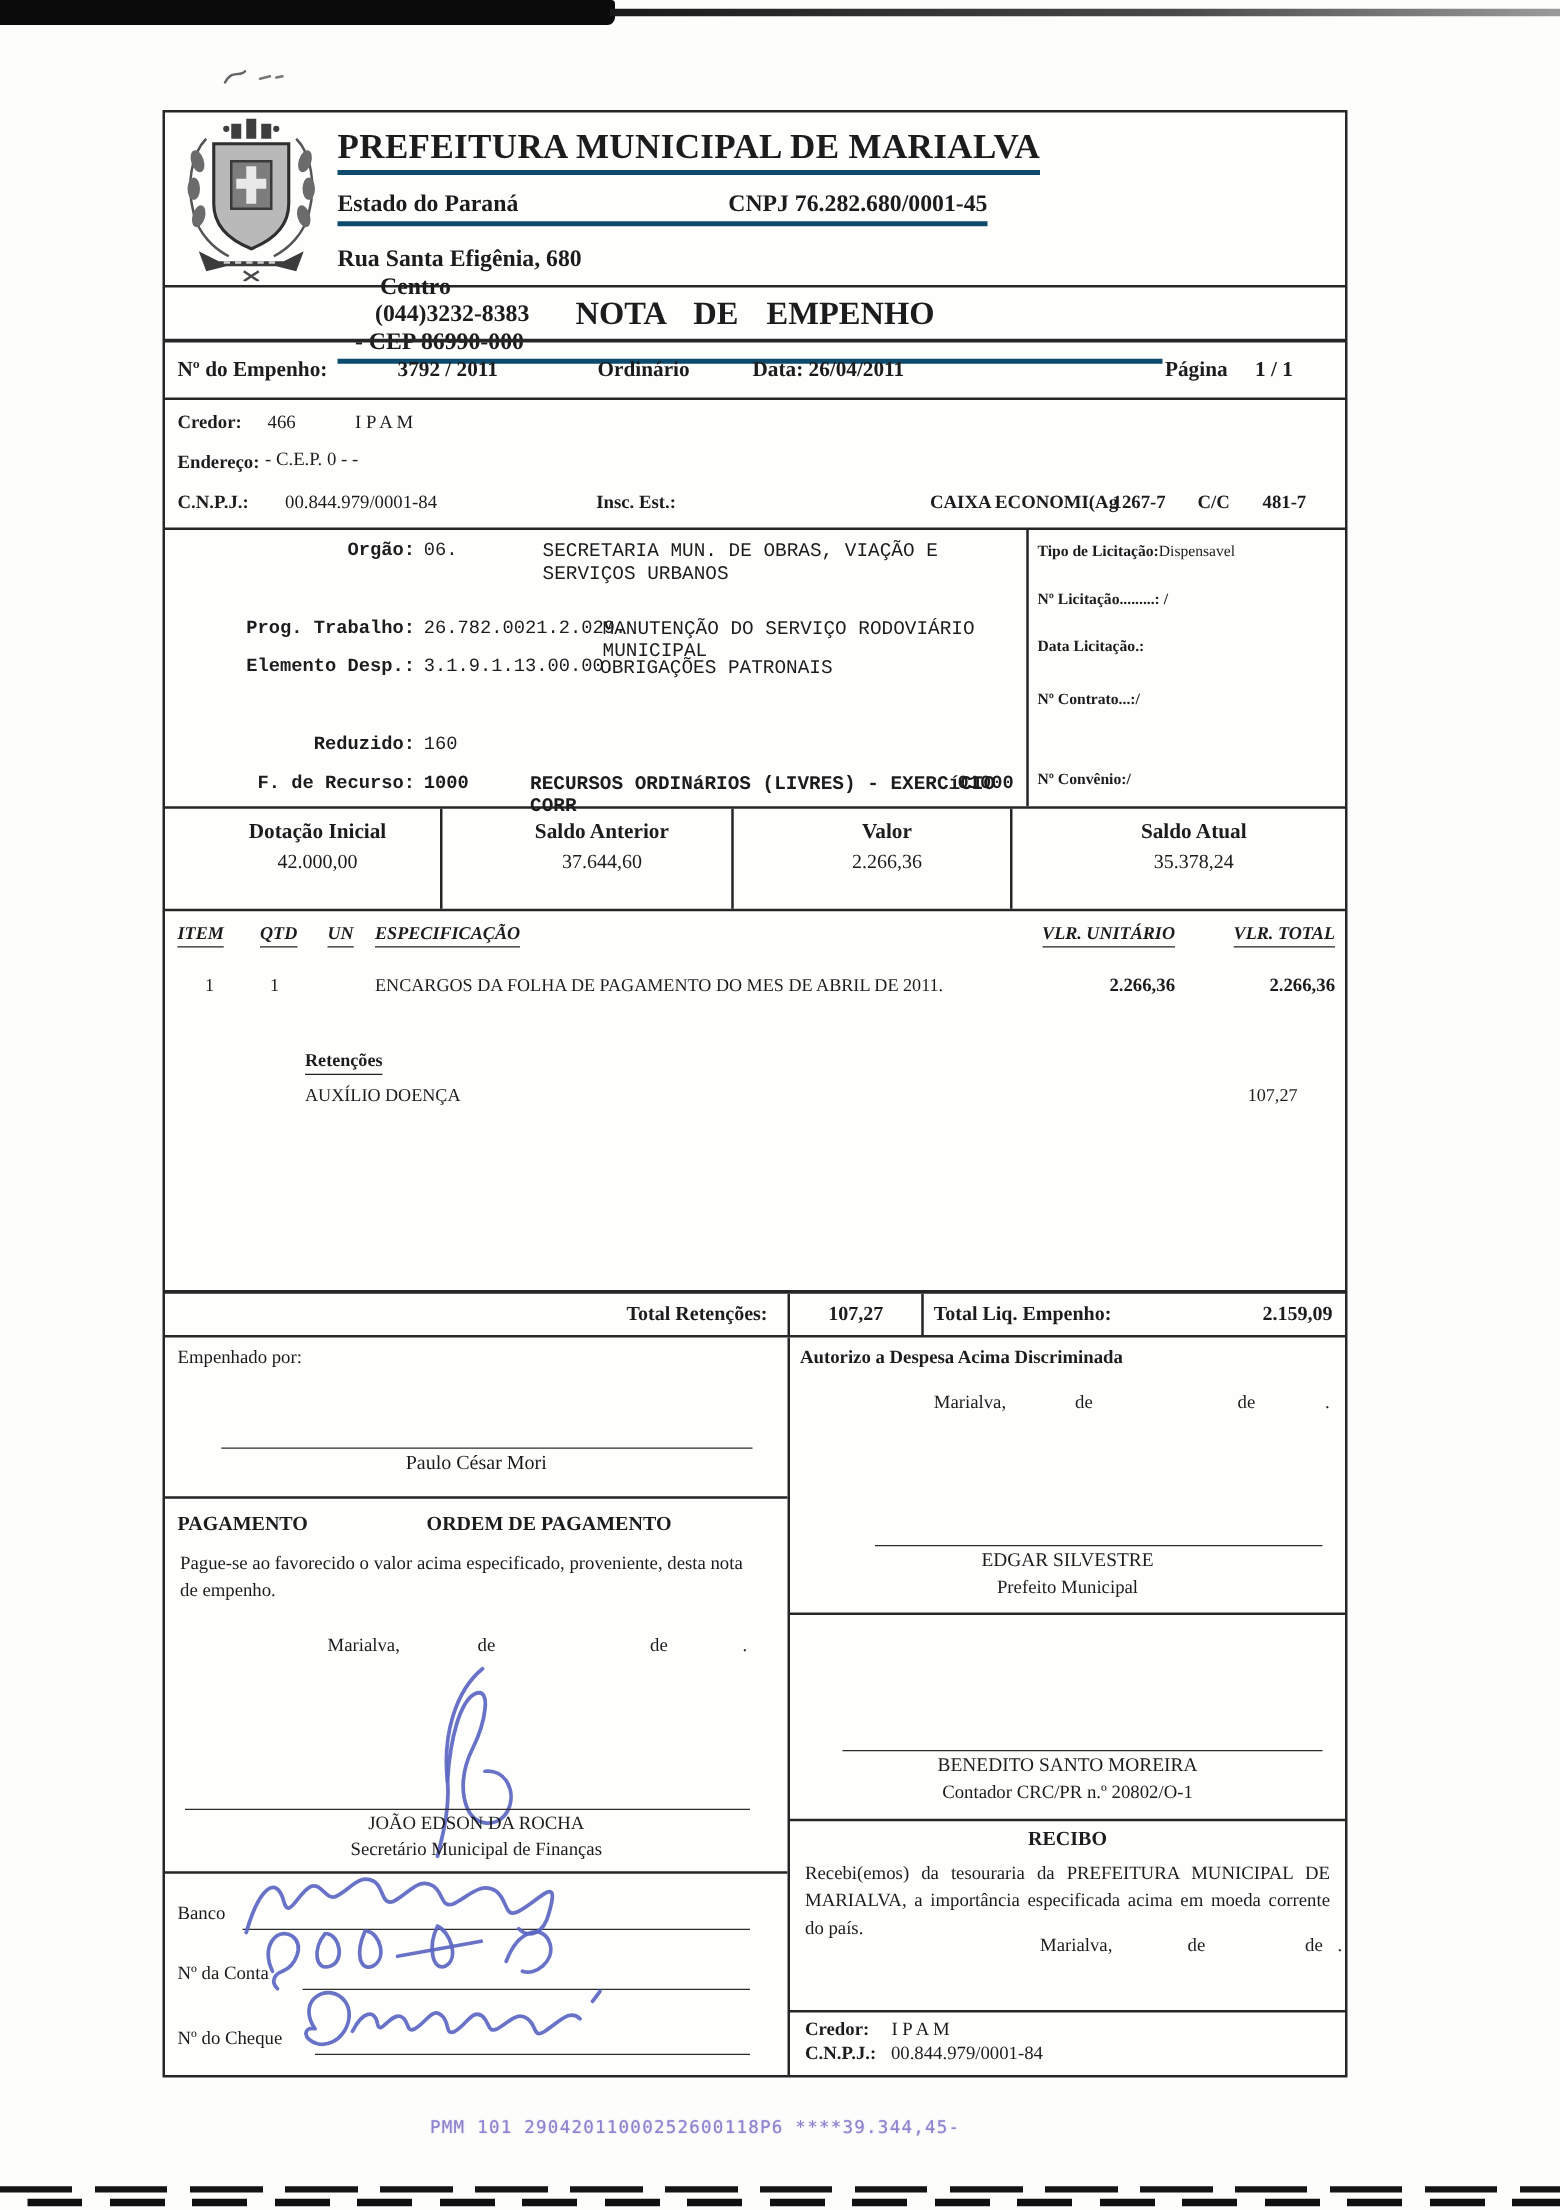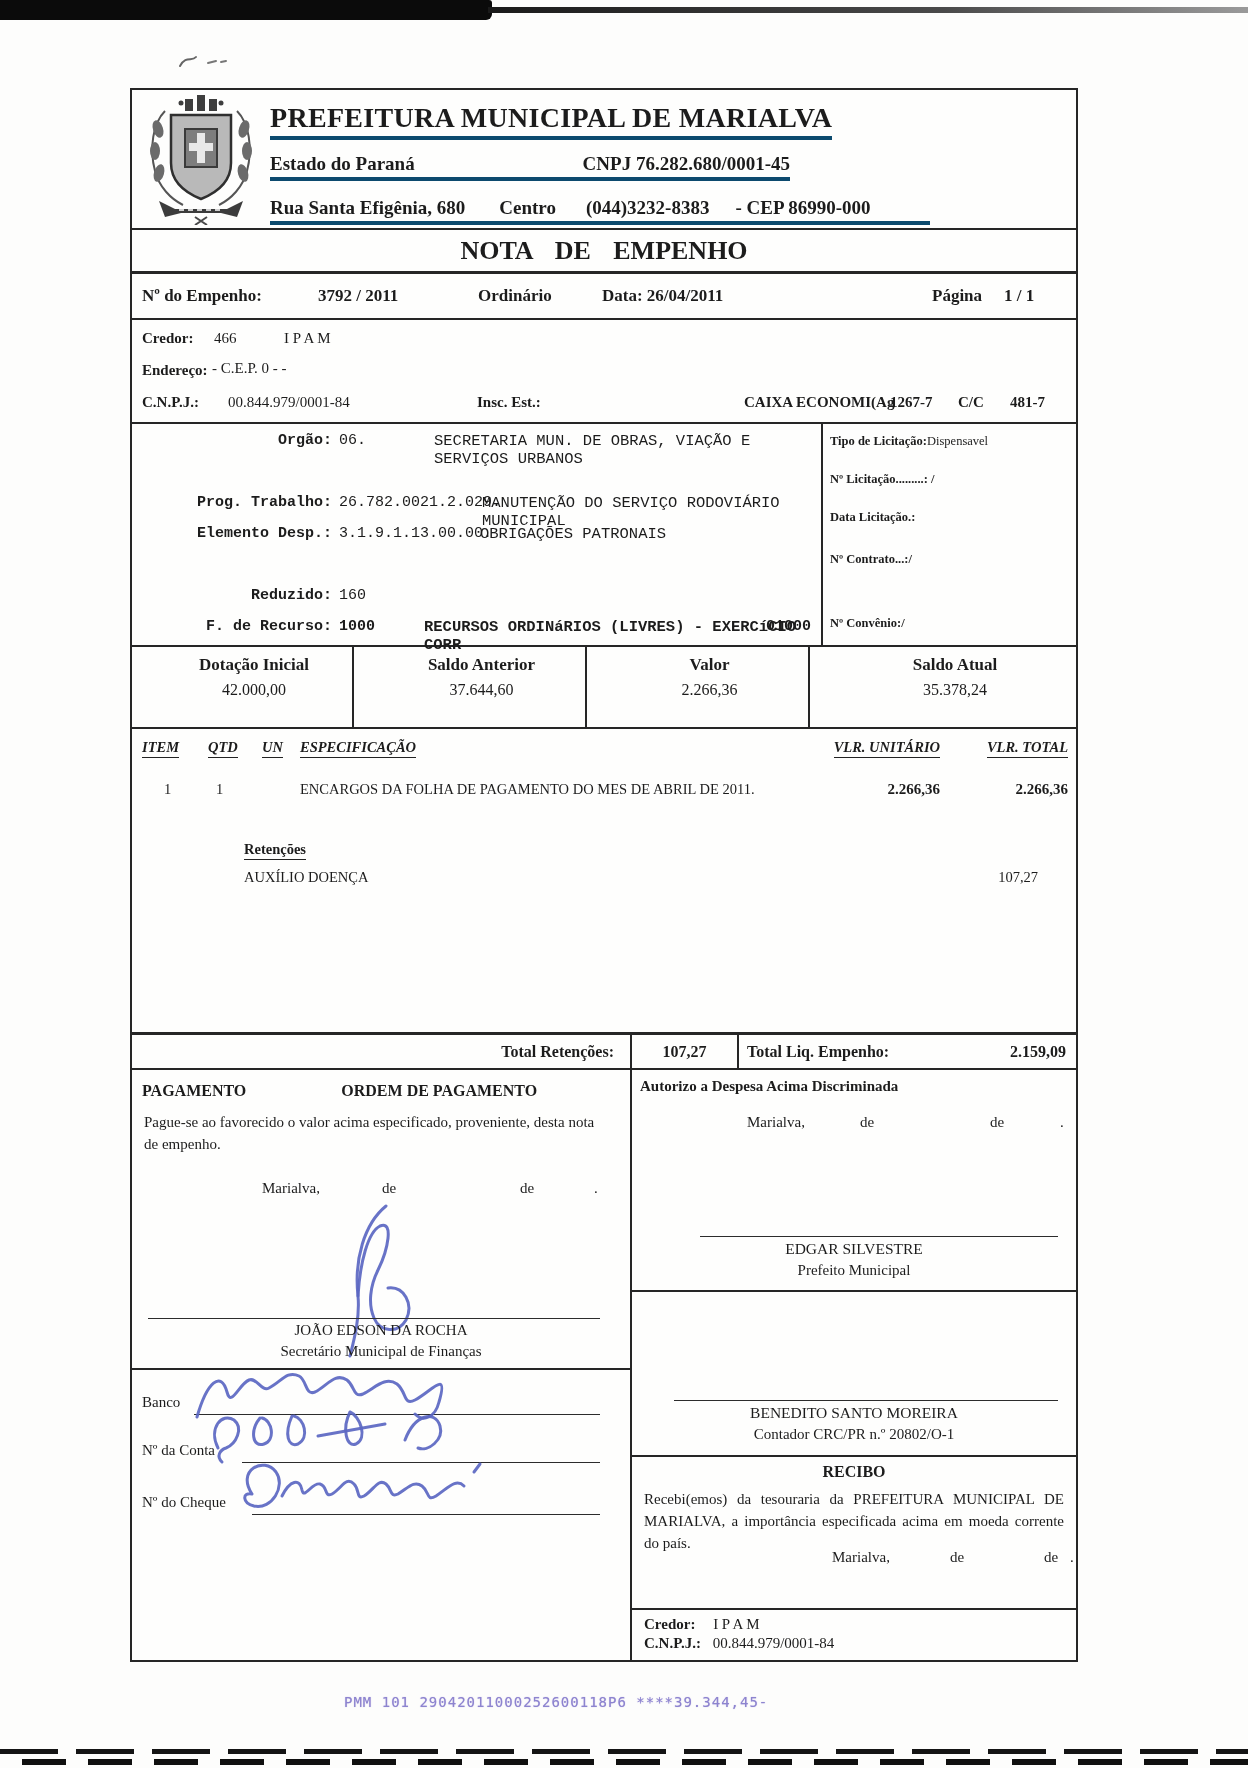--- a/index.html
+++ b/index.html
@@ -24,23 +24,23 @@
   .sec { position:relative; border-bottom:2px solid #262626; }
 
   
   .sec-header { height:140px; display:flex; }
   .logo-wrap { width:138px; display:flex; align-items:center; justify-content:center; }
   .head-text { flex:1; padding-top:12px; }
   .u { border-bottom:4px solid #0c4a6e; padding-bottom:2px; }
   .h-title { display:inline-block; font-size:28px; font-weight:bold; letter-spacing:.3px; }
   .h-line2 { margin-top:13px; width:520px; display:flex; justify-content:space-between;
              font-size:19px; font-weight:bold; }
-  .h-line3 { margin-top:16px; width:660px; display:flex; font-size:19px; font-weight:bold; gap:0; }
+  .h-line3 { margin-top:16px; width:660px; display:flex; font-size:19px; font-weight:bold; gap:0;flex-direction:column; }
   .h-line3 span:nth-child(2){ margin-left:34px; } .h-line3 span:nth-child(3){ margin-left:30px; }
-  .h-line3 span:nth-child(4){ margin-left:26px; }
+  .h-line3 span:nth-child(4){ margin-left:14px; }
 
   .title-band { height:44px; border-bottom:3px solid #262626; text-align:center;
                 font-size:26px; font-weight:bold; word-spacing:16px; padding-top:6px; }
 
   .emp-row { height:46px; font-size:17px; font-weight:bold; }
   .emp-row span { position:absolute; top:12px; }
 
   .credor-sec { height:104px; font-size:15px; }
   .credor-sec span { position:absolute; }
   .lbl { font-weight:bold; }
@@ -269,20 +269,25 @@
     <div class="sec totals">
       <div class="t1">Total Retenções:</div>
       <div class="t2">107,27</div>
       <div class="t3">Total Liq. Empenho:</div>
       <div class="t4">2.159,09</div>
     </div>
 
     <div class="lower">
 
       <div class="low-left">
+        <div class="empenhado">
+          <span style="position:absolute; left:10px; top:8px">Empenhado por:</span>
+          <div class="sigline" style="position:absolute; left:45px; right:28px; top:88px"></div>
+          <div class="sig-center" style="top:92px; font-size:16px">Paulo César Mori</div>
+        </div>
 
         <div class="pag-main">
           <div class="pag-head">
             <span>PAGAMENTO</span>
             <span>ORDEM DE PAGAMENTO</span>
           </div>
           <div class="pag-body">Pague-se ao favorecido o valor acima especificado, proveniente, desta nota de empenho.</div>
           <div class="dateline" style="margin-top:24px">
             <span style="left:130px">Marialva,</span>
             <span style="left:250px">de</span>

